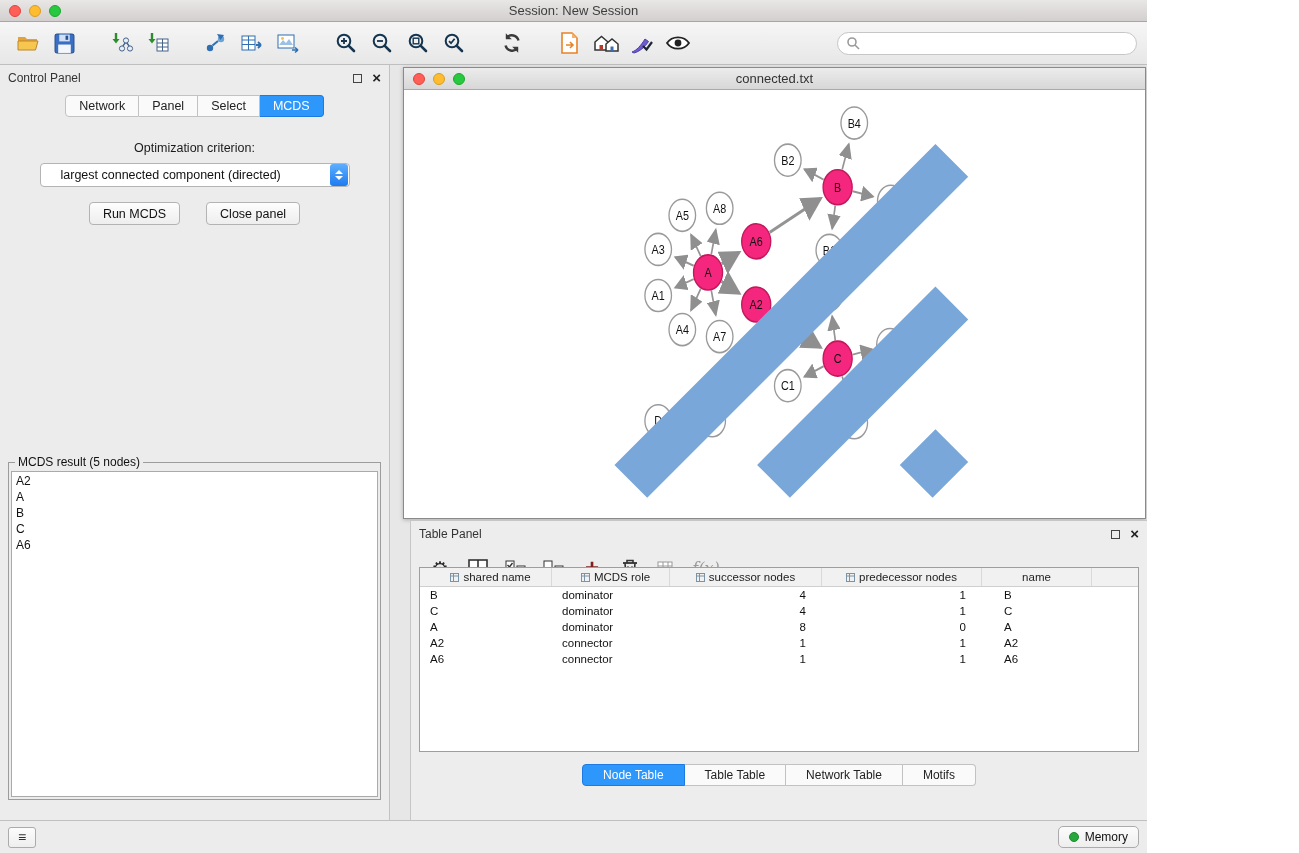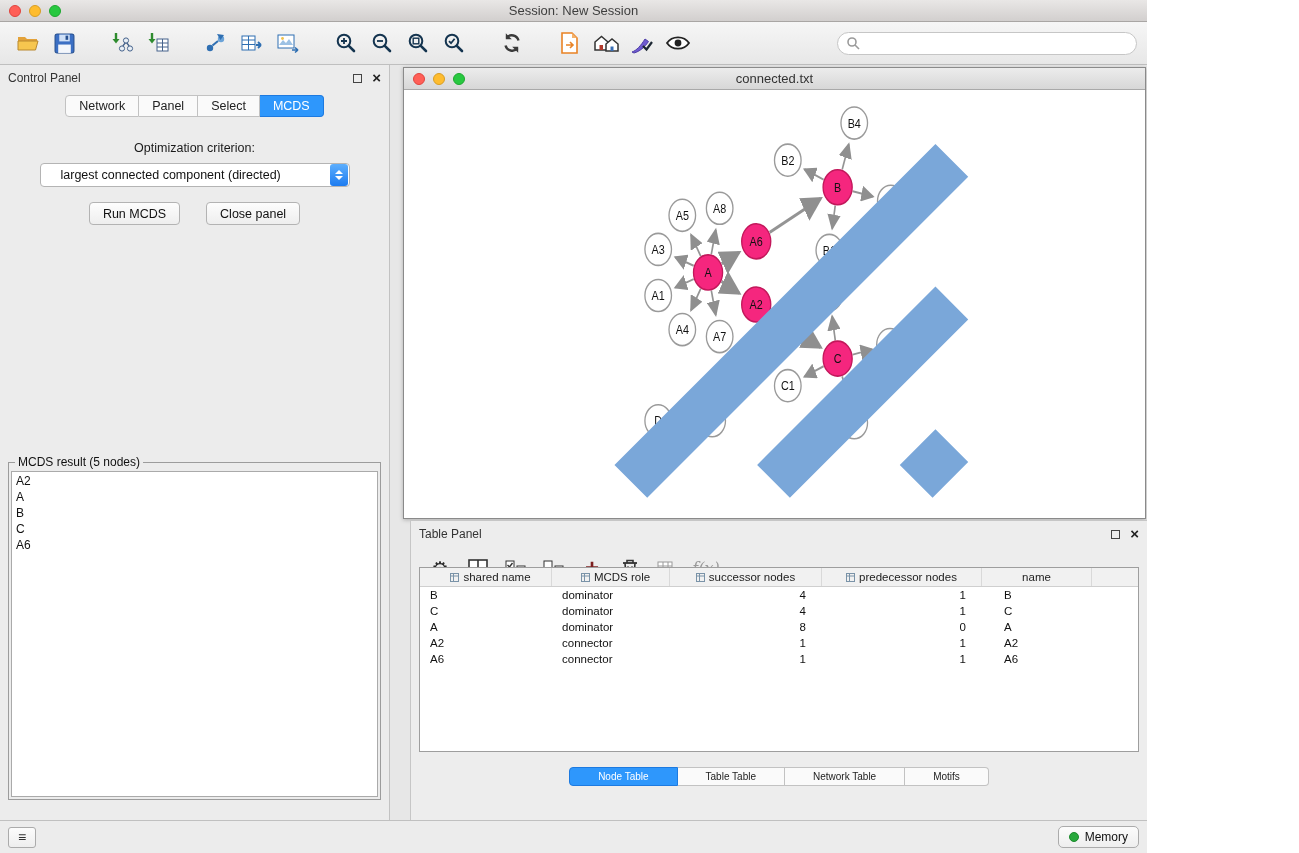--- a/index.html
+++ b/index.html
@@ -91,21 +91,21 @@
     color:#222; border-right:1px solid #d9d9d9; }
   .th-fill { flex:1; }
   .trow { display:flex; height:16px; align-items:center; }
   .tcell { font-size:11.5px; color:#111; overflow:hidden; white-space:nowrap; }
   .c0 { width:132px; padding-left:10px; }
   .c1 { width:118px; padding-left:10px; }
   .c2 { width:152px; text-align:right; padding-right:16px; }
   .c3 { width:160px; text-align:right; padding-right:16px; }
   .c4 { width:110px; padding-left:22px; }
   .tp-tabs { position:absolute; left:0; right:0; bottom:34px; display:flex; justify-content:center; }
-  .btab { font-size:10px; color:#222; padding:3px 28px; background:#fafafa;
+  .btab { font-size:12px; color:#222; padding:3px 20px; background:#fafafa;
     border:1px solid #c2c2c2; border-left:none; }
   .btab:first-child { border-left:1px solid #c2c2c2; border-radius:4px 0 0 4px; }
   .btab:last-child { border-radius:0 4px 4px 0; }
   .btab.active { background:#2e97fc; color:#fff; border-color:#1d7ae0; }
 
   
   .statusbar { position:absolute; left:0; right:0; bottom:0; height:33px; background:#ececec;
     border-top:1px solid #c0c0c0; display:flex; align-items:center; padding:0 8px; }
   .list-btn { width:28px; height:21px; border:1px solid #ababab; border-radius:3px;
     background:linear-gradient(#fcfcfc,#eee); display:flex; align-items:center; justify-content:center;

